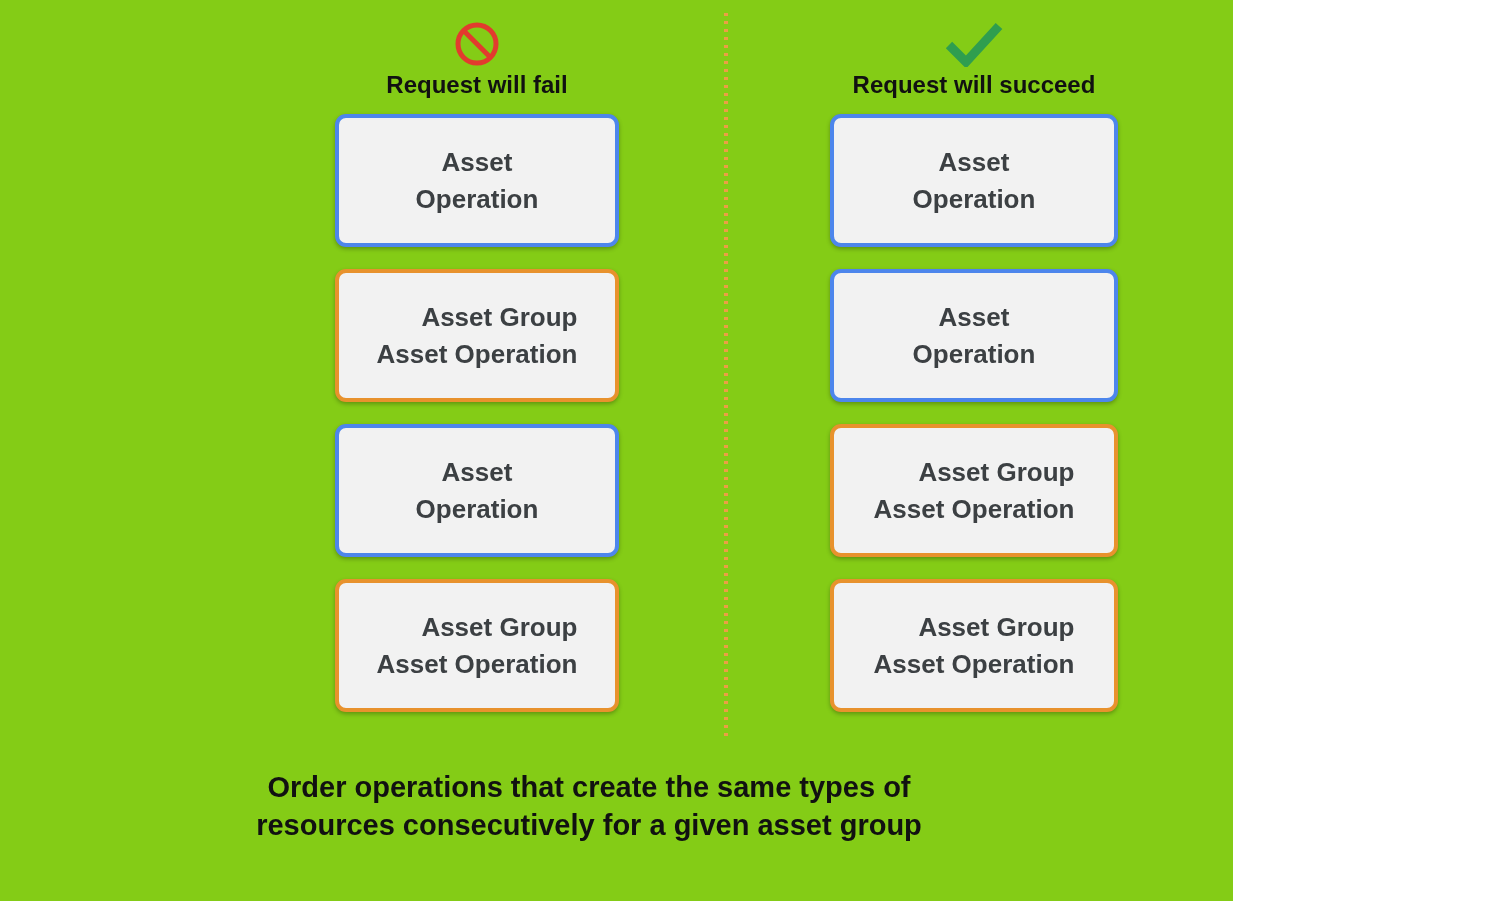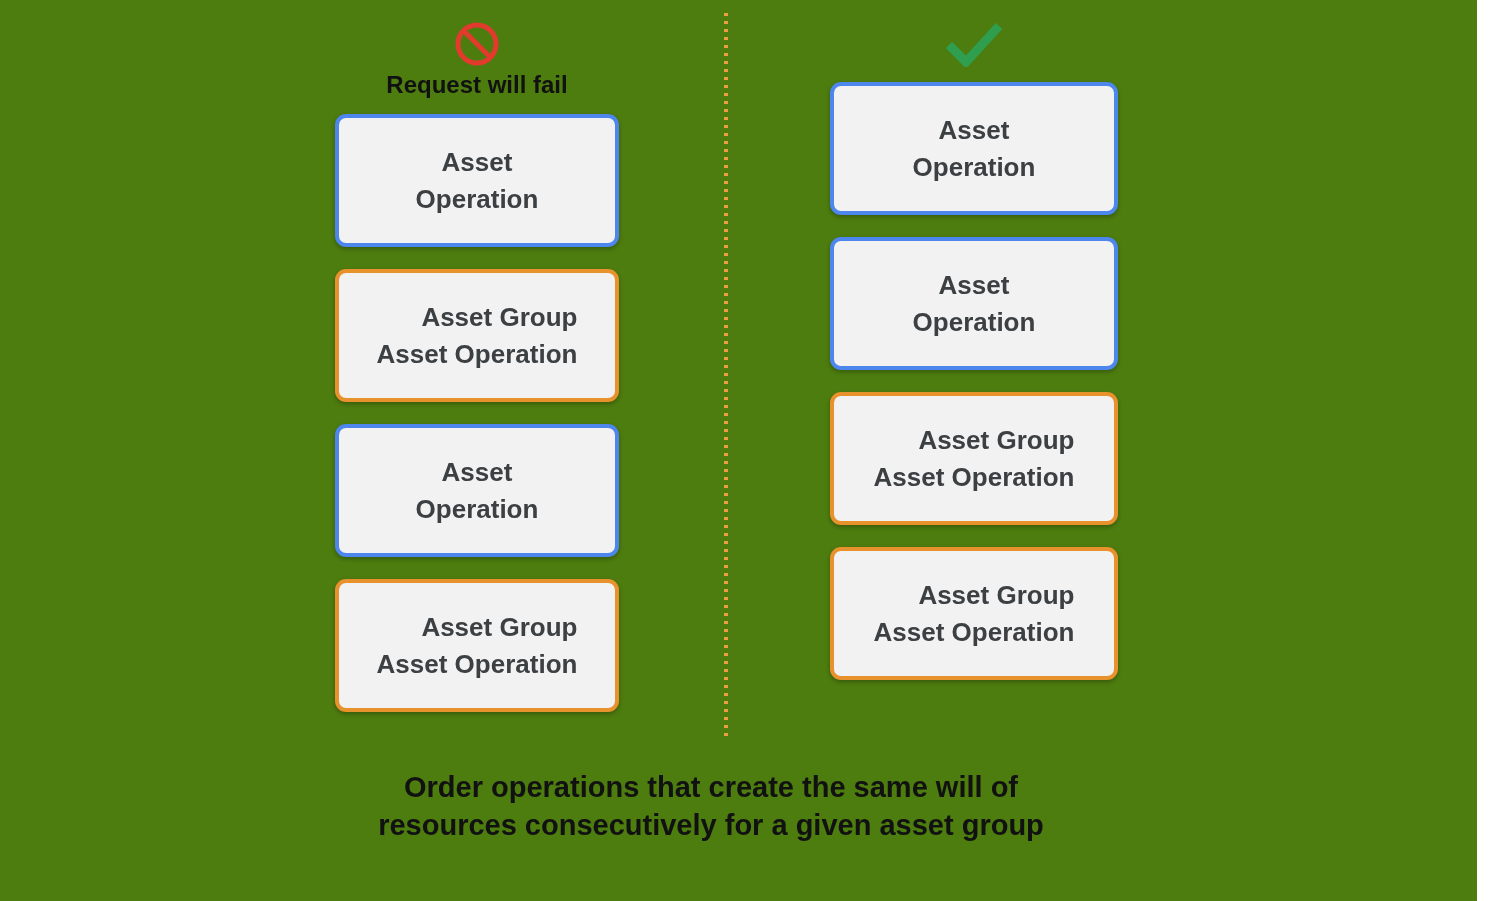--- a/index.html
+++ b/index.html
@@ -1,20 +1,20 @@
 <!DOCTYPE html>
 <html><head>
 <meta charset="utf-8">
 <style>
   html, body { margin: 0; padding: 0; background: #ffffff; }
   .canvas {
     position: relative;
-    width: 1477px;
+    width: 1233px;
     height: 901px;
-    background: #4d7c0f;
+    background: #84cc16;
     font-family: "Liberation Sans", sans-serif;
     overflow: hidden;
   }
   .column {
     position: absolute;
     top: 14px;
     display: flex;
     flex-direction: column;
     align-items: center;
   }
@@ -113,28 +113,29 @@
   </div>
 
   <div class="divider"></div>
 
   <div class="column succeed">
     <div class="col-icon">
       <svg width="58" height="46" viewBox="0 0 58 46" aria-hidden="true">
         <polyline points="4,24 21,41 54,5" fill="none" stroke="#2f9e4f" stroke-width="9" stroke-linecap="butt" stroke-linejoin="miter"></polyline>
       </svg>
     </div>
+    <div class="col-label">Request will succeed</div>
     <div class="boxes">
       <div class="op-box asset-operation">Asset
 Operation</div>
       <div class="op-box asset-operation">Asset
 Operation</div>
       <div class="op-box asset-group-asset-operation">Asset Group
 Asset Operation</div>
       <div class="op-box asset-group-asset-operation">Asset Group
 Asset Operation</div>
     </div>
   </div>
 
-  <div class="caption">Order operations that create the same will of
+  <div class="caption">Order operations that create the same types of
 resources consecutively for a given asset group</div>
 
 </div>
 
 </body></html>

